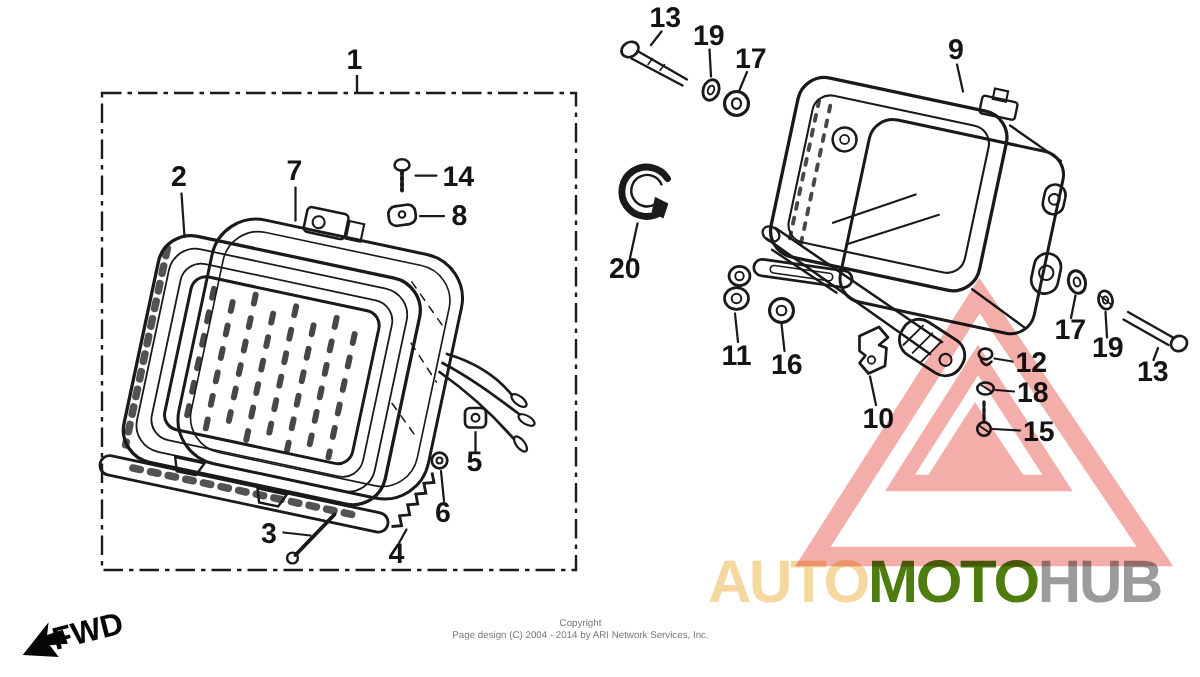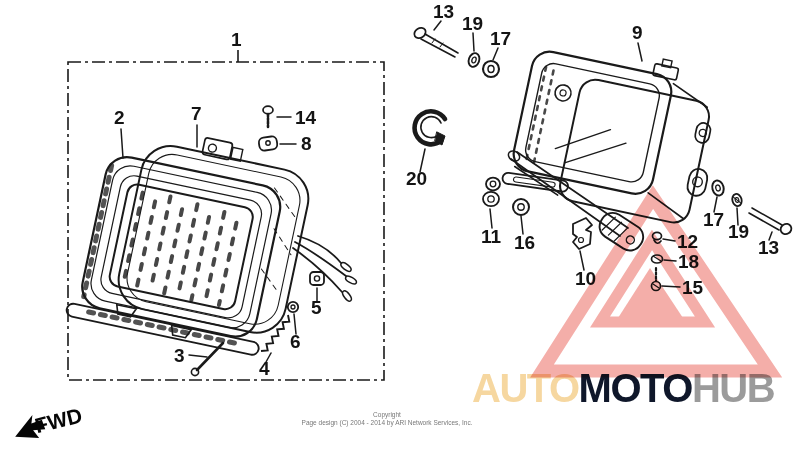--- a/index.html
+++ b/index.html
@@ -5,21 +5,21 @@
   html,body{margin:0;padding:0;background:#fff;}
   .stage{position:relative;width:800px;height:451px;background:#ffffff;overflow:hidden;
          font-family:"Liberation Sans",sans-serif;}
   .stage svg{position:absolute;left:0;top:0;}
   svg text.part-num{font-family:"Liberation Sans",sans-serif;font-weight:bold;font-size:19px;fill:#141414;}
   svg text.footer-line{font-family:"Liberation Sans",sans-serif;font-weight:normal;fill:#787878;}
   .watermark-word{position:absolute;left:472px;top:368px;display:flex;
                   font-size:40px;font-weight:bold;letter-spacing:-1.5px;line-height:1;
                   mix-blend-mode:multiply;white-space:nowrap;}
   .wm-auto{color:#F6D7A0;}
-  .wm-moto{color:#0f172a;}
+  .wm-moto{color:#4d7c0f;}
   .wm-hub{color:#9B9B9B;text-align:center;}
   .wm-logo{mix-blend-mode:multiply;}
 </style>
 </head>
 <body>
 
 <div class="stage">
 <svg width="800" height="451" viewBox="0 0 800 451">
 
   <g stroke="#1a1a1a" fill="none">

